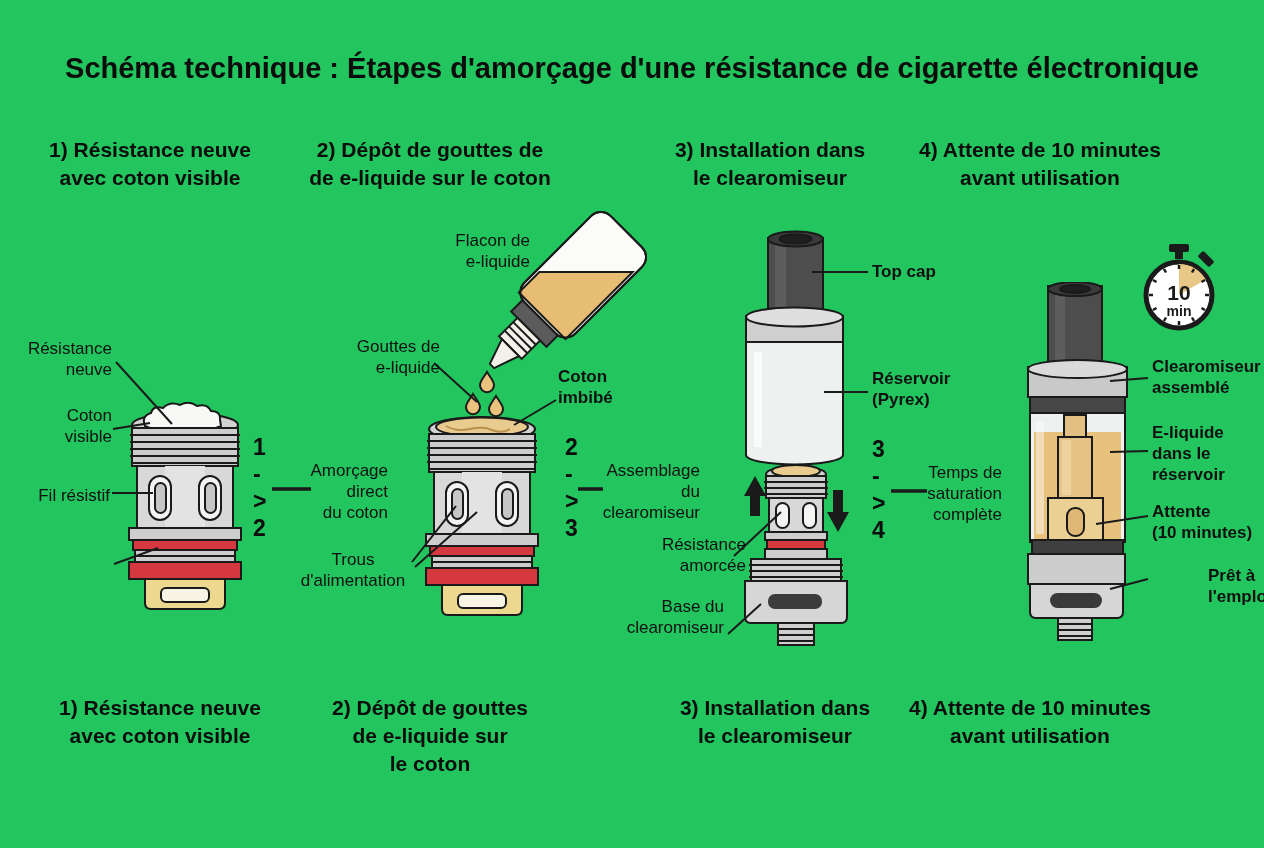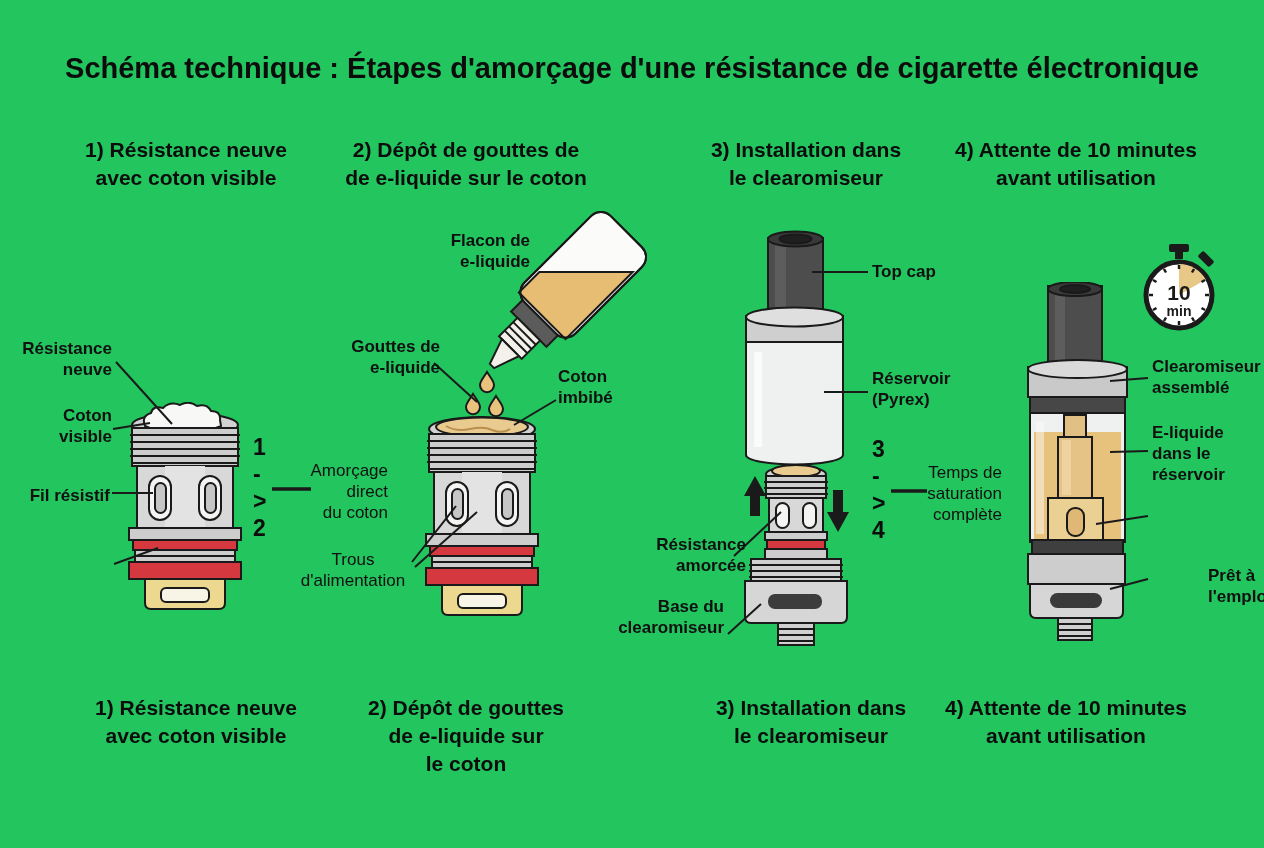--- a/index.html
+++ b/index.html
@@ -1,23 +1,23 @@
 <!DOCTYPE html>
 <html><head>
 <meta charset="utf-8">
 <style>
   html,body{margin:0;padding:0;background:#fff;}
   .canvas{position:relative;width:1264px;height:848px;background:#22c55e;overflow:hidden;
           font-family:"Liberation Sans","DejaVu Sans",sans-serif;color:#111;}
   .title{position:absolute;top:52px;left:0;width:1264px;text-align:center;
          font-size:29px;font-weight:700;color:#0c0c0c;white-space:nowrap;}
   .hd,.cap{position:absolute;font-weight:700;font-size:21px;line-height:28px;
-           text-align:center;white-space:pre-line;color:#0c0c0c;padding-left:36px;}
+           text-align:center;white-space:pre-line;color:#0c0c0c;}
   .ann{position:absolute;font-size:17px;line-height:21px;white-space:pre-line;color:#101010;}
-  .ta-r{text-align:right;font-weight:bold;} .ta-l{text-align:left;font-weight:bold;} .ta-c{text-align:center;}
+  .ta-r{text-align:right;} .ta-l{text-align:left;font-weight:bold;} .ta-c{text-align:center;}
   .transition{position:absolute;display:flex;align-items:center;}
   .t-label{font-weight:700;font-size:23px;color:#0c0c0c;}
   .t-arrow{margin-top:2px;}
   .t-desc{font-size:17px;line-height:21px;text-align:right;white-space:pre-line;margin-top:6px;}
   .illus{position:absolute;}
   .overlay{position:absolute;left:0;top:0;pointer-events:none;}
 </style>
 </head>
 <body>
 
@@ -246,33 +246,44 @@
   <div class="ann ta-r" style="left:634px;width:112px;top:534px">Résistance
 amorcée</div>
   <div class="ann ta-r" style="left:608px;width:116px;top:596px">Base du
 clearomiseur</div>
 
   <div class="ann ta-l" style="left:1152px;width:112px;top:356px">Clearomiseur
 assemblé</div>
   <div class="ann ta-l" style="left:1152px;width:104px;top:422px">E-liquide
 dans le
 réservoir</div>
+  <div class="ann ta-l" style="left:1152px;width:112px;top:501px">Attente
+(10 minutes)</div>
   <div class="ann ta-l" style="left:1208px;width:104px;top:565px">Prêt à
 l'emploi</div>
 
   <div class="transition" style="left:253px;top:434px;width:135px">
     <div class="t-label">1 -&gt; 2</div>
     <svg class="t-arrow" width="120" height="16">
       <line x1="0" y1="8" x2="98" y2="8" stroke="#1a1a1a" stroke-width="3.5"></line>
       <polygon points="96,1 120,8 96,15" fill="#1a1a1a"></polygon>
     </svg>
     <div class="t-desc">Amorçage direct
 du coton</div>
   </div>
 
+  <div class="transition" style="left:565px;top:434px;width:135px">
+    <div class="t-label">2 -&gt; 3</div>
+    <svg class="t-arrow" width="120" height="16">
+      <line x1="0" y1="8" x2="98" y2="8" stroke="#1a1a1a" stroke-width="3.5"></line>
+      <polygon points="96,1 120,8 96,15" fill="#1a1a1a"></polygon>
+    </svg>
+    <div class="t-desc">Assemblage
+du clearomiseur</div>
+  </div>
 
   <div class="transition" style="left:872px;top:436px;width:130px">
     <div class="t-label">3 -&gt; 4</div>
     <svg class="t-arrow" width="118" height="16">
       <line x1="0" y1="8" x2="96" y2="8" stroke="#1a1a1a" stroke-width="3.5"></line>
       <polygon points="94,1 118,8 94,15" fill="#1a1a1a"></polygon>
     </svg>
     <div class="t-desc">Temps de
 saturation
 complète</div>

